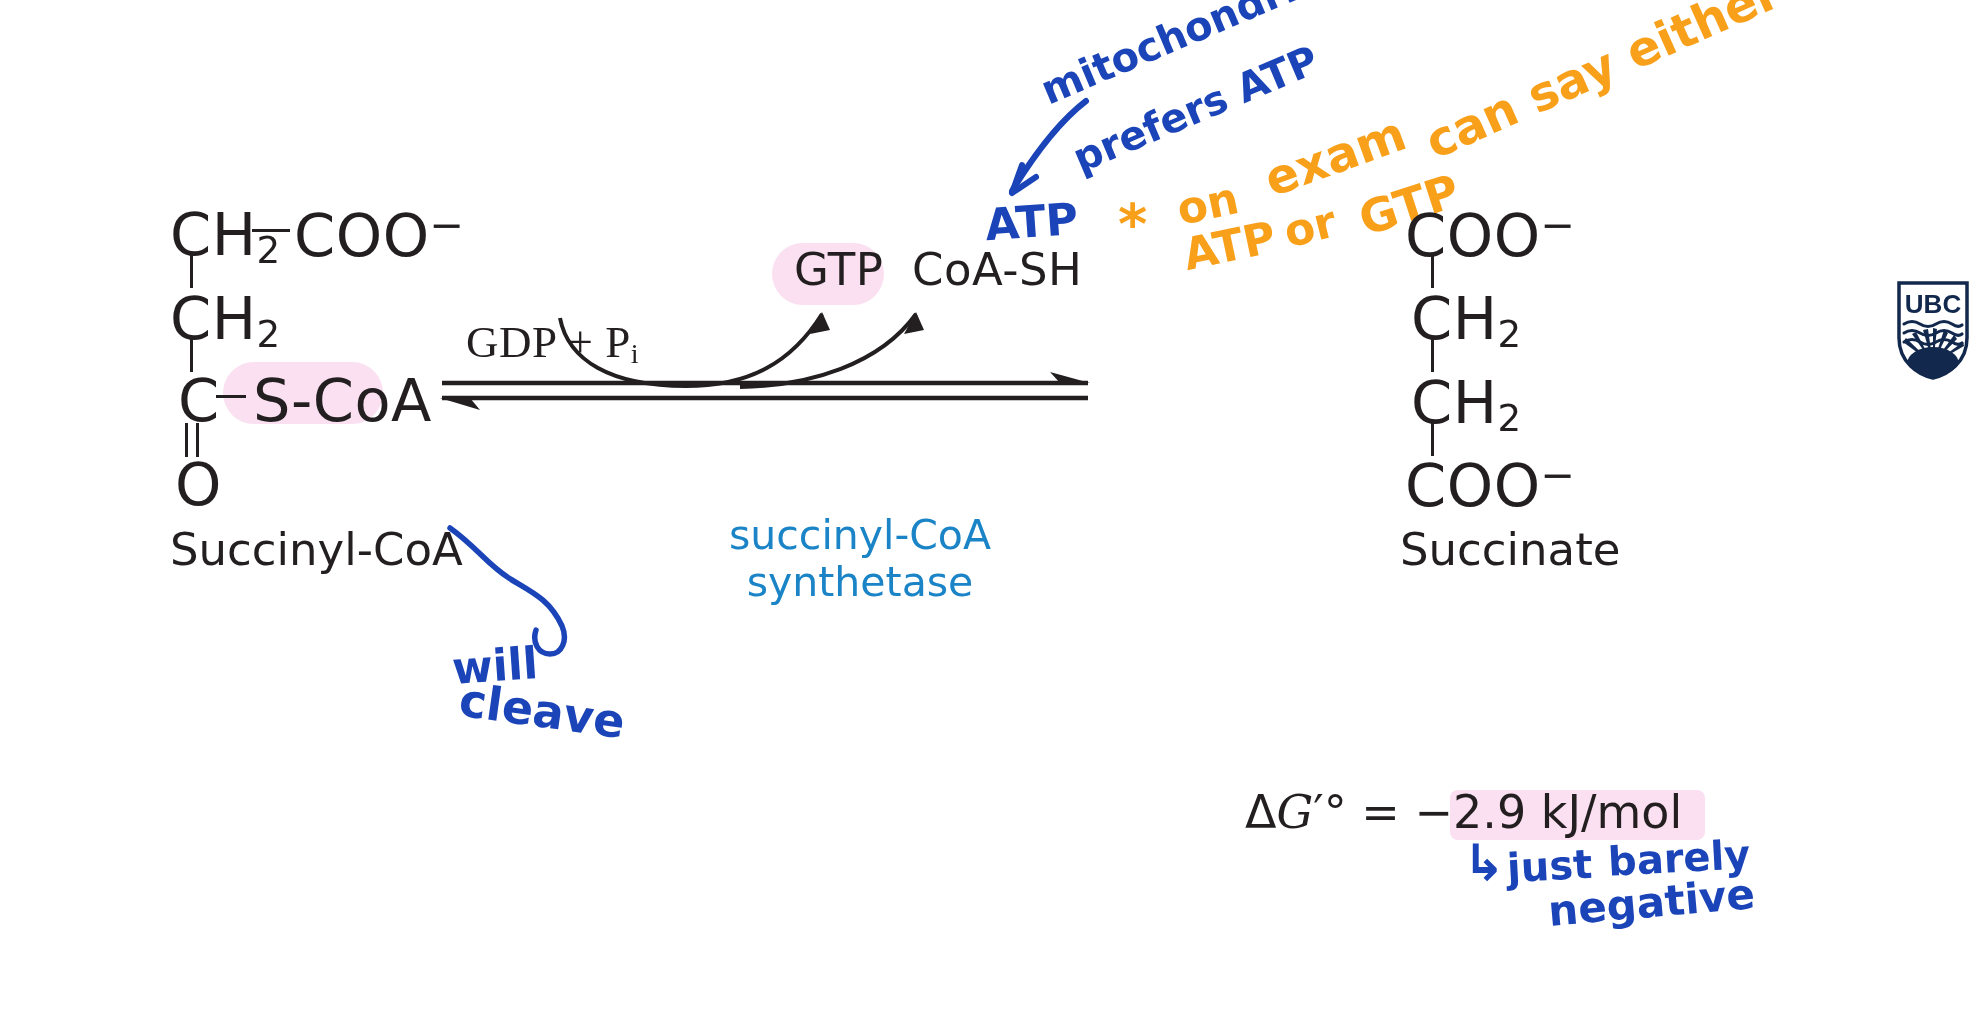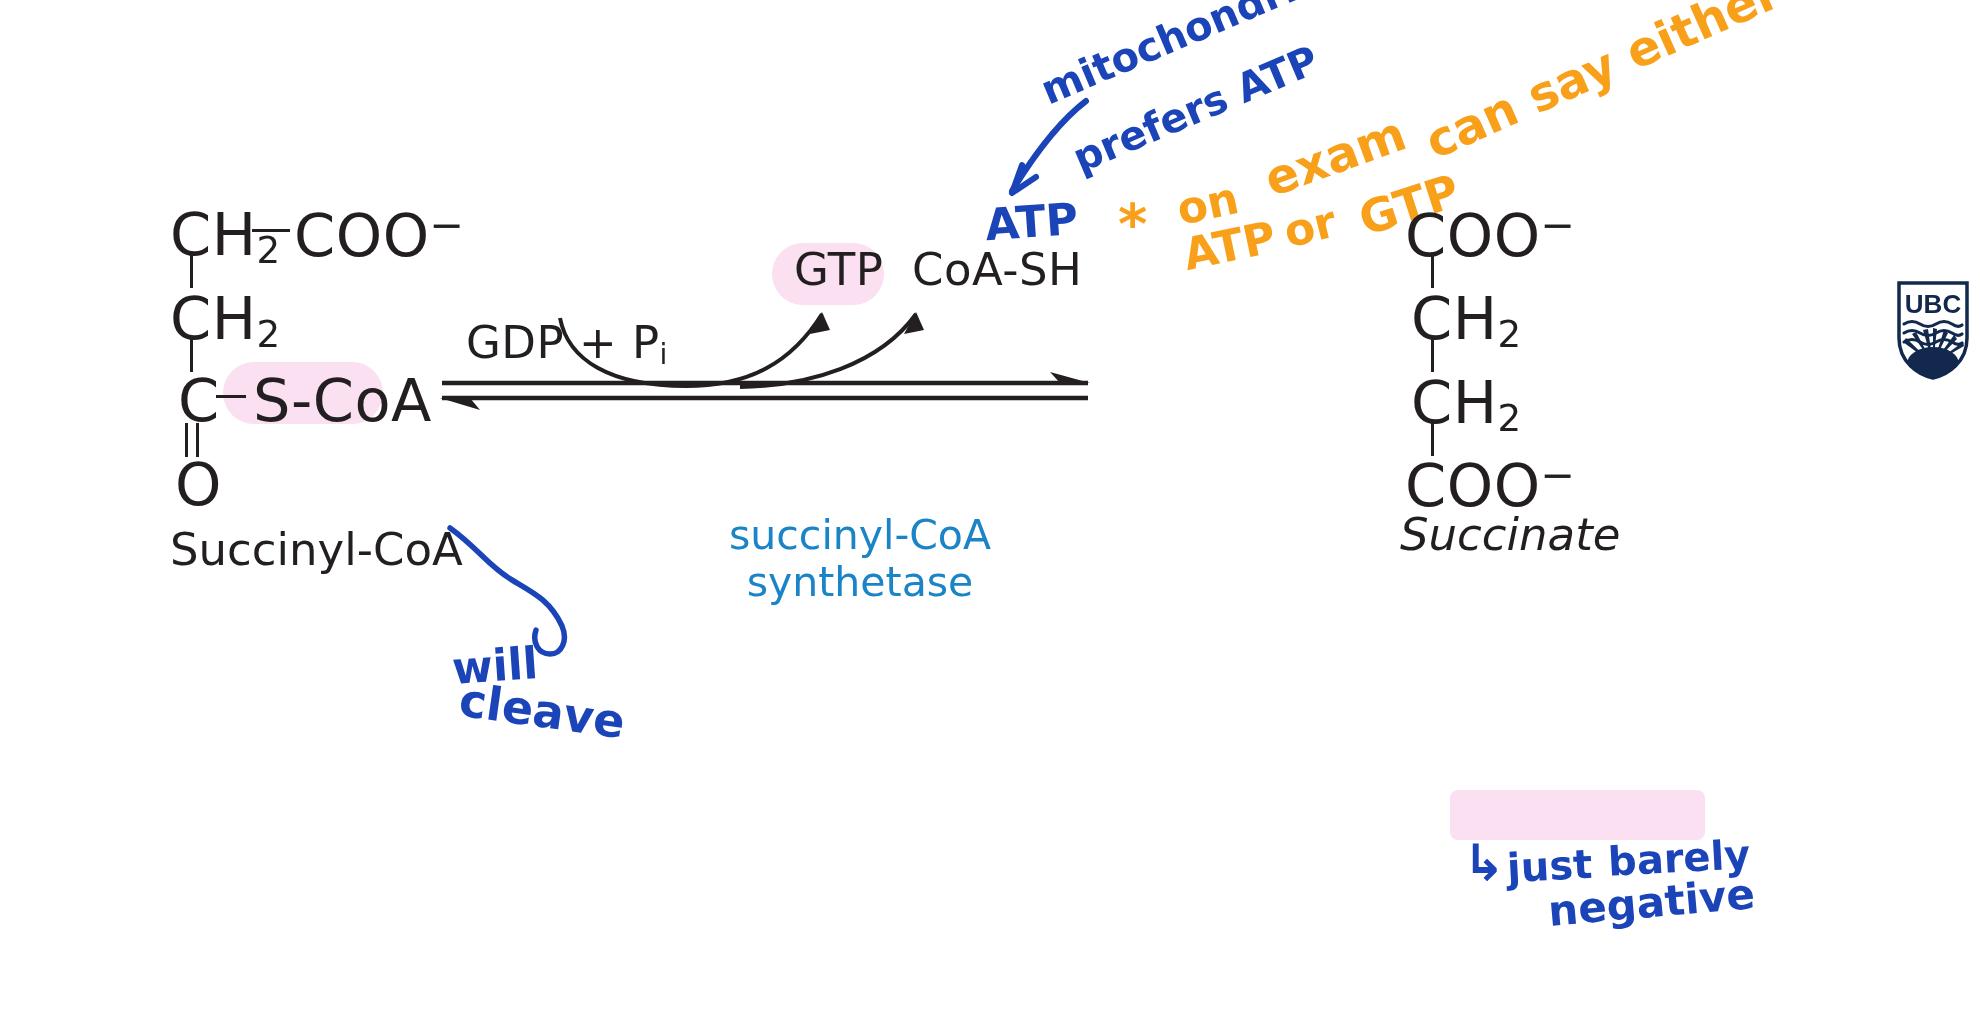--- a/index.html
+++ b/index.html
@@ -158,21 +158,21 @@
     <div class="cmplabel abs" style="left:0px; top:318px;">Succinyl-CoA</div>
   </div>
 
   <svg class="abs" width="230" height="170" viewBox="0 0 230 170" style="left:440px; top:518px;">
     <path d="M 10 10 C 38 30, 48 48, 72 62 C 92 74, 110 82, 122 108
              C 128 122, 122 136, 110 136 C 98 136, 92 124, 96 112" fill="none" stroke="#1a44b8" stroke-width="5.5" stroke-linecap="round" stroke-linejoin="round"></path>
   </svg>
   <div class="hand hand-blue abs" style="left:452px; top:644px; font-size:44px; transform:rotate(-4deg);">will</div>
   <div class="hand hand-blue abs" style="left:459px; top:688px; font-size:46px; transform:rotate(8deg);">cleave</div>
 
-  <div class="chem abs" style="left:466px; top:320px; font-size:45px;">
+  <div class="chem abs" style="left:466px; top:320px; font-size:45px;font-family:Liberation Serif, serif;">
     <span>GDP + P</span><sub>i</sub>
   </div>
 
   <div class="hl-pink abs" style="left:772px; top:243px; width:112px; height:62px;"></div>
   <div class="chem abs" style="left:794px; top:247px; font-size:45px; z-index:1;">GTP</div>
 
   <div class="chem abs" style="left:912px; top:247px; font-size:45px;">CoA-SH</div>
 
   <svg class="abs" width="680" height="210" viewBox="0 0 680 210" style="left:440px; top:290px;">
 
@@ -227,24 +227,29 @@
 
     <div class="chem abs" style="left:6px; top:168px;">
       <span>CH</span><sub>2</sub>
     </div>
     <div class="vbond abs" style="left:26px; top:218px; height:33px;"></div>
 
     <div class="chem abs" style="left:0px; top:250px;">
       <span>COO</span><sup>−</sup>
     </div>
 
-    <div class="cmplabel abs" style="left:-5px; top:303px;font-style:italic;">Succinate</div>
+    <div class="cmplabel abs" style="left:-5px; top:318px;">Succinate</div>
   </div>
 
   <div class="hl-pink-rect" style="left:1450px; top:790px; width:255px; height:50px;"></div>
+  <div class="dg abs" style="left:1245px; top:785px; z-index:1;">
+    <span><span>Δ</span><i>G</i><span>′°</span></span>
+    <span>=</span>
+    <span>−2.9 kJ/mol</span>
+  </div>
 
   <div class="hand hand-blue abs" style="left:1463px; top:838px; font-size:50px;">↳</div>
   <div class="hand hand-blue abs" style="left:1507px; top:846px; font-size:40px; transform:rotate(-3deg);">just</div>
   <div class="hand hand-blue abs" style="left:1608px; top:838px; font-size:40px; transform:rotate(-3deg);">barely</div>
   <div class="hand hand-blue abs" style="left:1548px; top:882px; font-size:42px; transform:rotate(-5deg);">negative</div>
 
   <svg class="abs" width="74" height="100" viewBox="0 0 74 100" style="left:1896px; top:280px;">
     <defs>
       <clipPath id="shieldclip">
         <path d="M 3 3 L 71 3 L 71 58 C 71 82, 52 95, 37 98 C 22 95, 3 82, 3 58 Z"></path>

